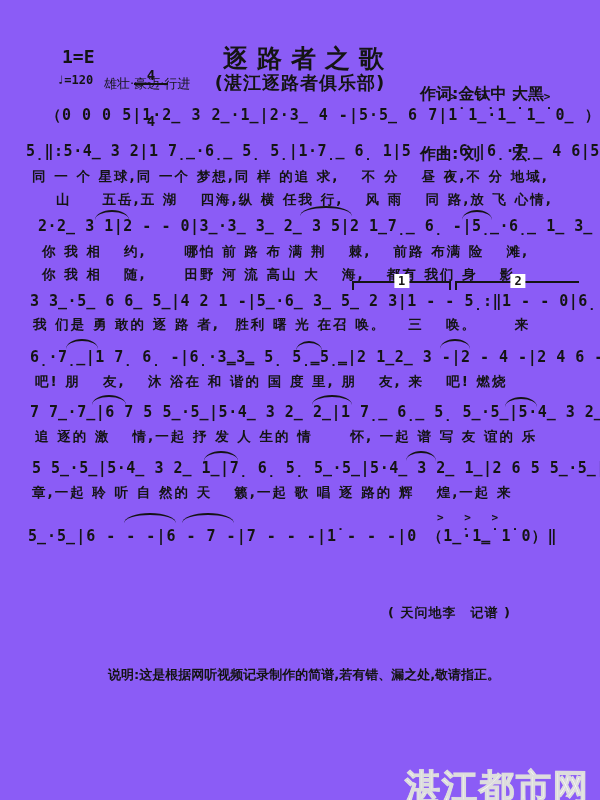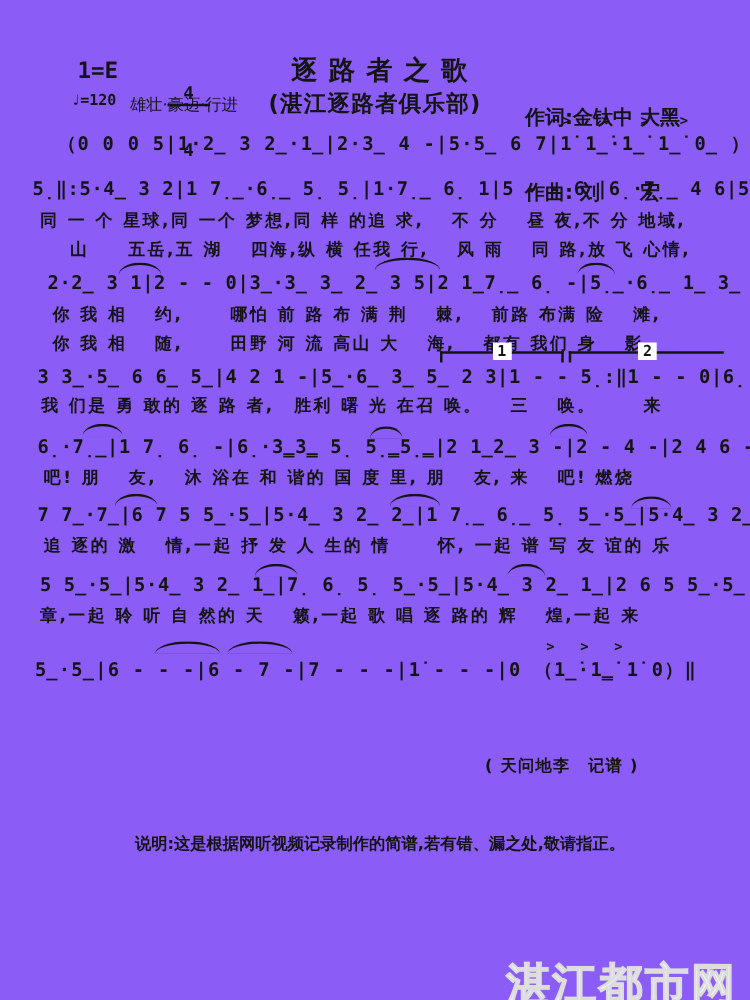--- a/index.html
+++ b/index.html
@@ -7,21 +7,21 @@
          font-family:"DejaVu Sans",sans-serif;overflow:hidden;}
   .abs{position:absolute;white-space:pre;}
   
   .keysig{left:62px;top:46px;font-size:18px;font-weight:bold;font-family:"DejaVu Sans Mono",monospace;}
   .timesig{left:134px;top:40px;text-align:center;font-weight:bold;font-size:14px;line-height:14px;
            font-family:"DejaVu Sans Mono",monospace;}
   .timesig .num{display:block;border-bottom:2px solid #141414;padding:0 3px 1px;}
   .timesig .den{display:block;padding-top:1px;}
   .tempo{left:57px;top:73px;font-size:12px;font-weight:bold;font-family:"DejaVu Sans Mono",monospace;}
   .expression{left:104px;top:75px;font-size:13px;font-weight:normal;}
-  .title{left:0;right:0;top:42px;text-align:center;font-size:21px;font-weight:bold;letter-spacing:9px;white-space:pre;padding-left:16px;}
+  .title{left:0;right:0;top:42px;text-align:center;font-size:25px;font-weight:bold;letter-spacing:9px;white-space:pre;padding-left:16px;}
   .subtitle{left:0;right:0;top:71px;text-align:center;font-size:18px;font-weight:bold;letter-spacing:1px;white-space:pre;}
   .credit-right{left:420px;top:44px;font-size:16px;font-weight:bold;line-height:20px;white-space:pre;}
   
   .music{font-family:"DejaVu Sans Mono",monospace;font-weight:bold;font-size:15px;letter-spacing:0.5px;}
   .lyric{font-weight:bold;font-size:13.5px;letter-spacing:2px;}
   .m1{left:46px;top:106px;letter-spacing:1px;}
   .ac1{left:450px;top:90px;font-size:11px;font-weight:bold;letter-spacing:9px;font-family:"DejaVu Sans Mono",monospace;}
   .m2{left:26px;top:142px;}  .ly2a{left:32px;top:168px;} .ly2b{left:56px;top:191px;}
   .m3{left:38px;top:217px;}  .ly3a{left:42px;top:243px;} .ly3b{left:42px;top:266px;}
   .m4{left:30px;top:292px;}  .ly4{left:33px;top:316px;}

